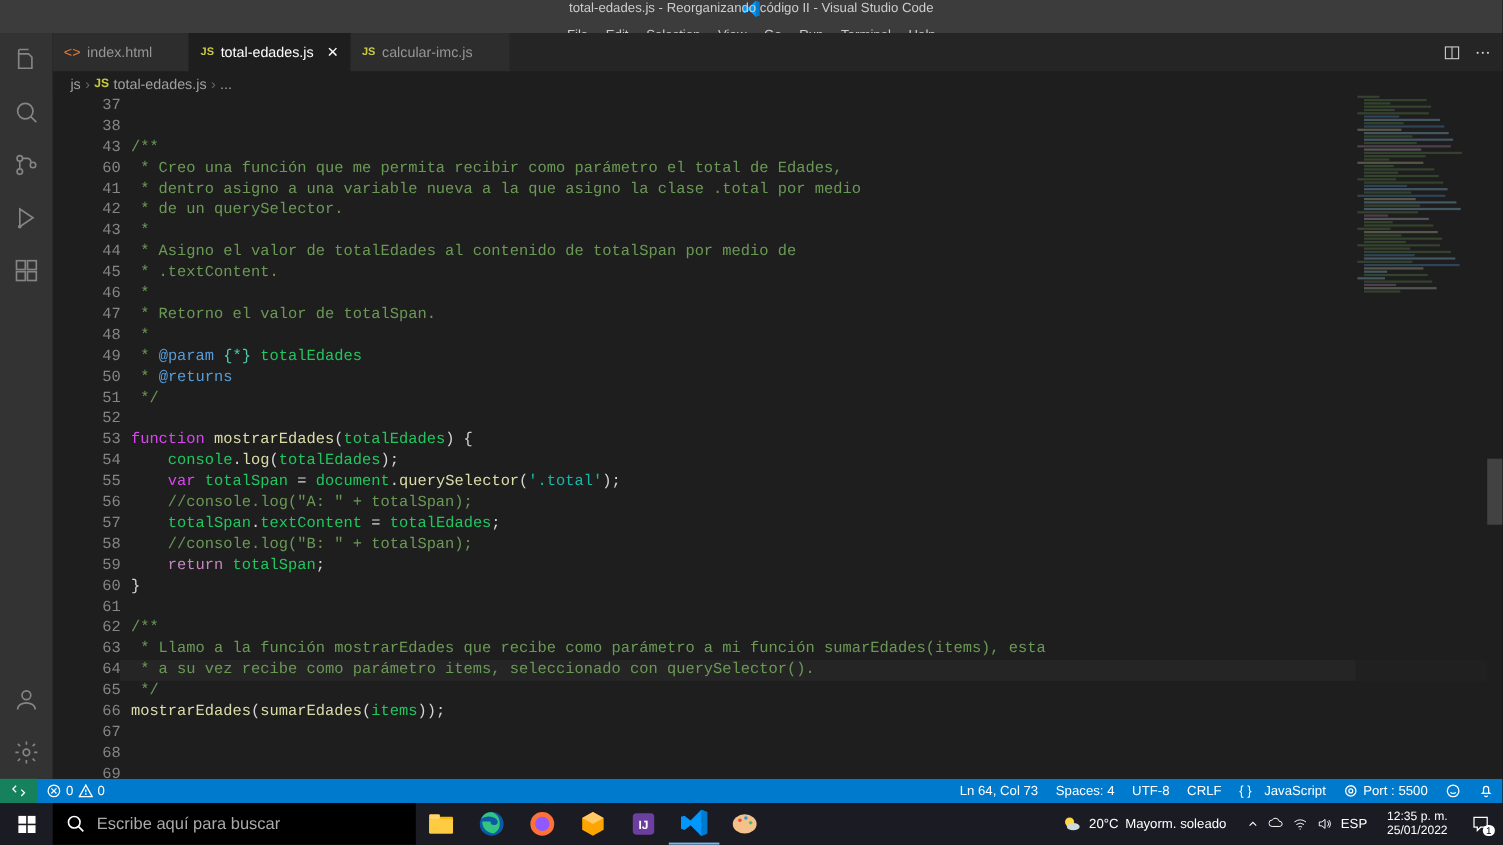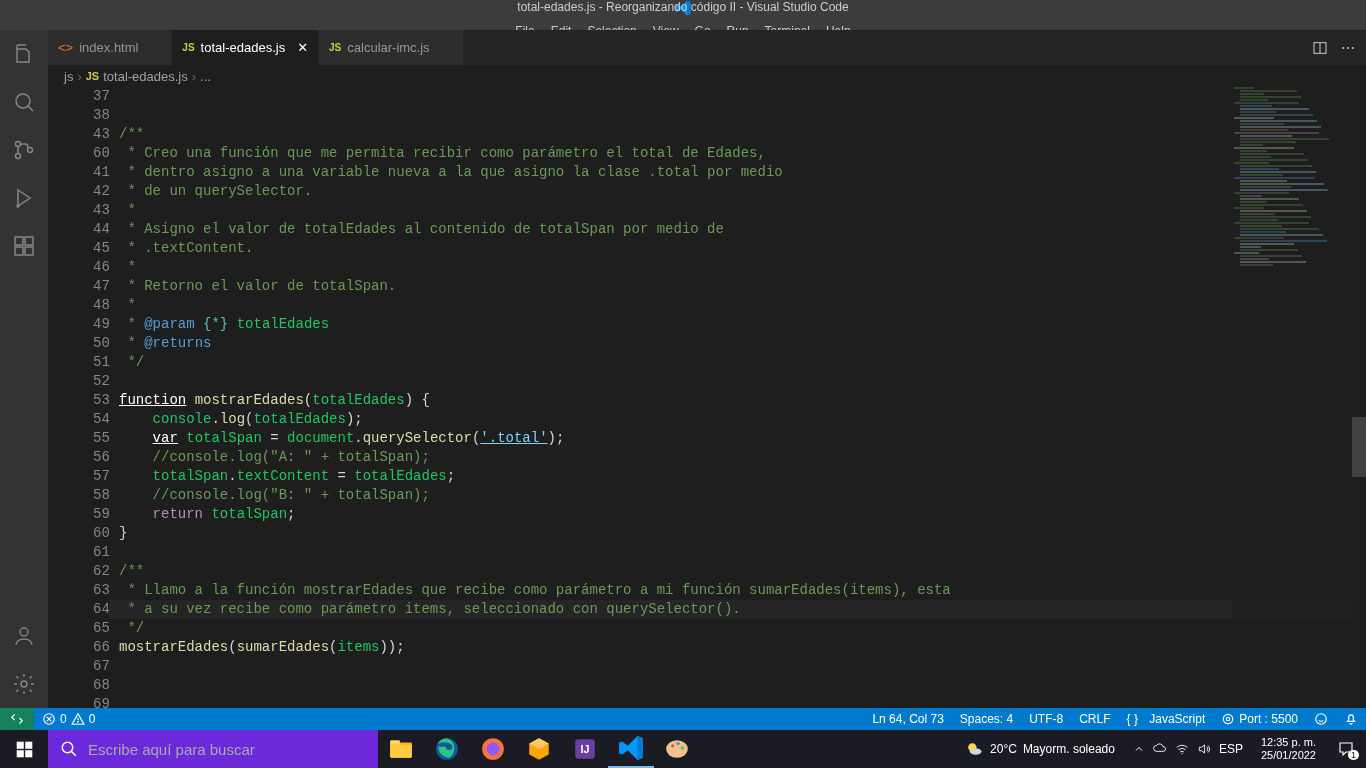--- a/index.html
+++ b/index.html
@@ -39,44 +39,44 @@
 .editor { flex: 1; display: flex; font-family: Consolas, "Courier New", monospace; font-size: 14px; line-height: 19px; overflow: hidden; position: relative; }
 .gutter { width: 50px; text-align: right; color: #858585; padding-right: 16px; user-select: none; padding-left: 45px; }
 .gutter .ln { height: 19px; }
 .code { flex: 1; white-space: pre; color: #d4d4d4; position: relative; }
 .code .line { height: 19px; padding-left: 10px; position: relative; }
 .code .line.current { background: rgba(255,255,255,0.03); }
 
 
 .c-comment { color: #6a9955; }
 .c-tag { color: #569cd6; margin-top: 32px; }
-.c-kw { color: #ffffff; text-decoration: underline; }
+.c-kw { color: #d946ef; }
 .c-fn { color: #dcdcaa; }
 .c-var { color: #22c55e; }
-.c-str { color: #7dd3fc; text-decoration: underline; }
+.c-str { color: #14b8a6; }
 .c-type { color: #4ec9b0; }
 
 
 .minimap { position: absolute; right: 14px; top: 57px; width: 120px; height: 620px; background: #1e1e1e; opacity: 0.6; }
 .minimap .mm-line { height: 2px; margin-bottom: 1px; }
 
 .vscroll { position: absolute; right: 0; top: 57px; width: 14px; height: 620px; background: #1e1e1e; }
 .vscroll .thumb { position: absolute; left: 0; right: 0; background: #424242; }
 
 
 .statusbar { height: 22px; background: #007acc; display: flex; align-items: center; color: #fff; font-size: 12px; }
 .status-remote { background: #16825d; height: 22px; width: 34px; display: flex; align-items: center; justify-content: center; }
 .status-item { padding: 0 8px; display: flex; align-items: center; gap: 4px; cursor: pointer; height: 22px; }
 .status-right { margin-left: auto; display: flex; }
 
 
 .taskbar { height: 38px; background: #1b1b24; display: flex; align-items: center; color: #fff; }
 .taskbar .tb-item { height: 38px; display: flex; align-items: center; justify-content: center; padding: 0 6px; cursor: pointer; }
 .taskbar .start { width: 48px; }
-.taskbar .search { width: 330px; background: #6d28d9; height: 38px; display: flex; align-items: center; padding: 0 12px; gap: 10px; color: #aaa; font-size: 15px; }
+.taskbar .search { width: 330px; background: #000000; height: 38px; display: flex; align-items: center; padding: 0 12px; gap: 10px; color: #aaa; font-size: 15px; }
 .taskbar .tb-icons { display: flex; }
 .taskbar .tb-icons .tb-item { width: 46px; }
 .taskbar .tb-right { margin-left: auto; display: flex; align-items: center; font-size: 12px; }
 .taskbar .weather { display: flex; align-items: center; gap: 6px; padding: 0 10px; }
 .taskbar .tray { display: flex; align-items: center; gap: 8px; padding: 0 8px; }
 .taskbar .clock { text-align: right; padding: 0 10px; font-size: 11px; line-height: 13px; }
 .taskbar .notif { width: 40px; display: flex; align-items: center; justify-content: center; }
 
 svg { display: block; }
 </style>

